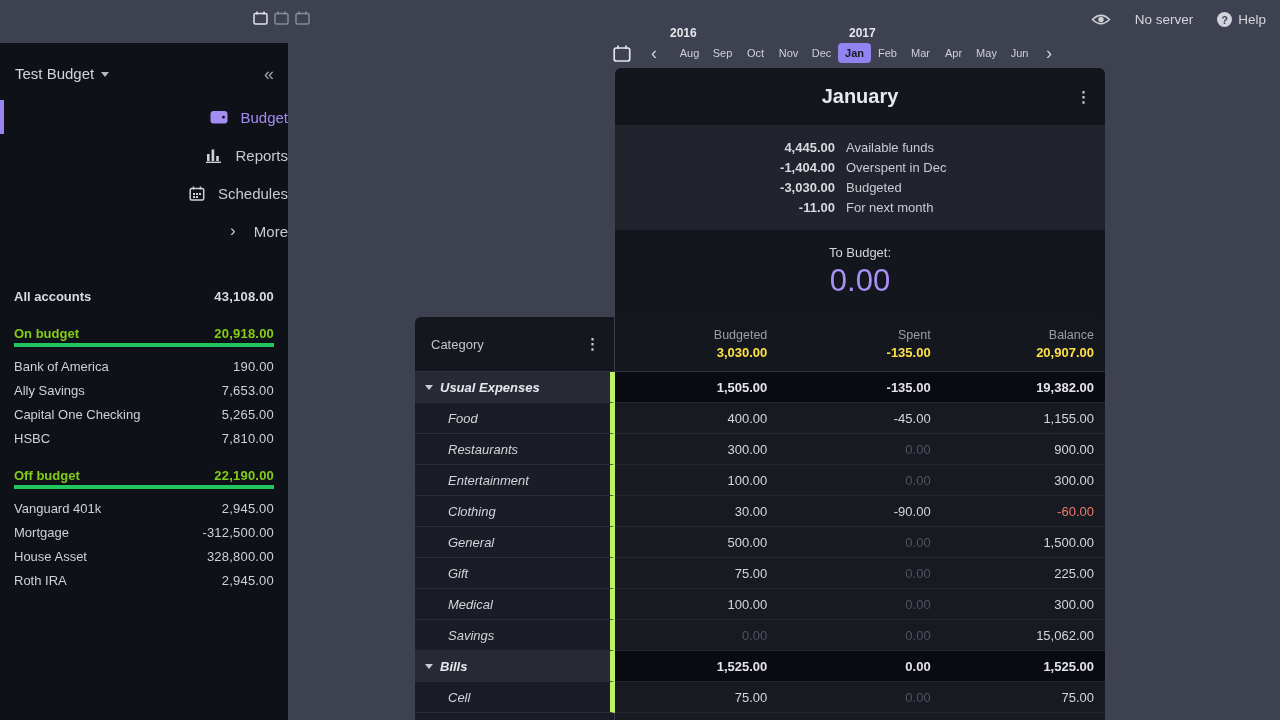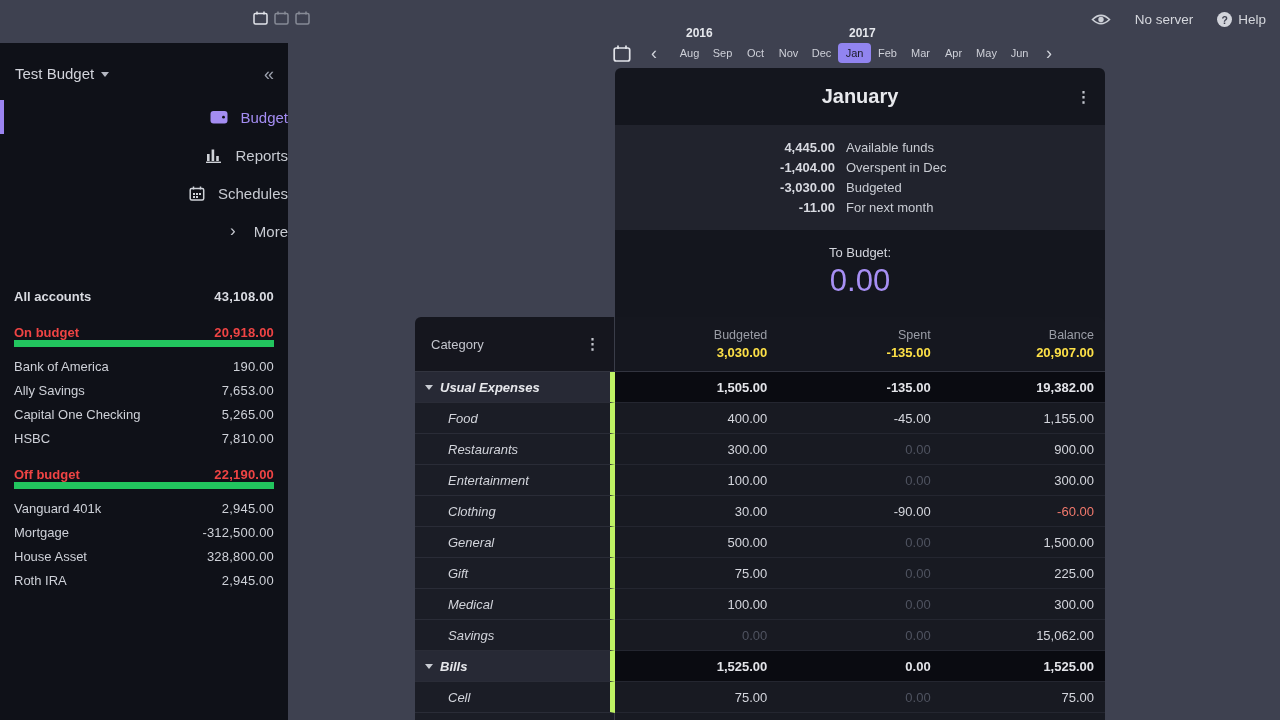--- a/index.html
+++ b/index.html
@@ -42,22 +42,22 @@
   .chev { font-size: 17px; color: #c8cbd2; line-height: 14px; }
 
   .accounts { margin-top: 34px; padding: 0 14px; }
   .acct-row {
     display: flex; justify-content: space-between; align-items: center;
     height: 24px; font-size: 13px; color: #ced1d8; cursor: pointer;
   }
   .acct-row .val { letter-spacing: 0.2px; }
   .acct-total { font-weight: bold; margin-bottom: 15px; color: #dadce2; }
   .acct-group {
-    font-weight: bold; color: #ef4444; height: 23px; margin-top: 16px; margin-bottom: 7px;
-    border-bottom: 7px solid #22c55e;
+    font-weight: bold; color: #84cc16; height: 23px; margin-top: 16px; margin-bottom: 7px;
+    border-bottom: 4px solid #22c55e;
   }
   .add-account {
     position: absolute; left: 14px; bottom: 9px;
     display: flex; align-items: center; gap: 10px;
     font-size: 13.5px; color: #c9ccd3; cursor: pointer;
   }
   .plus-icon { font-size: 18px; font-weight: 300; color: #c9ccd3; line-height: 14px; }
 
   
   .cal-buttons { position: absolute; left: 253px; top: 11px; display: flex; gap: 6px; }
@@ -71,33 +71,33 @@
   .help-btn { display: flex; align-items: center; gap: 6px; cursor: pointer; color: #d5d7dd; }
   .help-circle {
     width: 15px; height: 15px; border-radius: 50%; background: #d2d4db;
     color: #3e4150; font-size: 10.5px; font-weight: bold;
     display: flex; align-items: center; justify-content: center;
   }
 
   
   .monthnav { position: absolute; left: 606px; top: 26px; }
   .mn-years { position: relative; height: 16px; font-size: 12px; font-weight: bold; color: #e5e7ec; }
-  .mn-year-0 { position: absolute; left: 80px; }
+  .mn-year-0 { position: absolute; left: 64px; }
   .mn-year-1 { position: absolute; left: 243px; }
   .mn-row { display: flex; align-items: center; margin-top: 1px; }
   .mn-cal { margin-left: 7px; cursor: pointer; display: flex; }
   .mn-chevron { font-size: 18px; color: #d0d3da; cursor: pointer; line-height: 16px; }
   .mn-chev-left { margin-left: 20px; }
   .mn-chev-right { margin-left: 10px; }
   .mn-months { display: flex; margin-left: 16px; }
   .month-cell {
     width: 33px; height: 20px; line-height: 20px; text-align: center;
     font-size: 11px; color: #ced0d8; border-radius: 4px; cursor: pointer;
   }
-  .month-cell.selected { background: #9184f0; color: #191a26; font-weight: normal; }
+  .month-cell.selected { background: #9184f0; color: #191a26; font-weight: bold; }
 
   
   .panel {
     position: absolute; left: 615px; top: 68px; width: 490px;
     border-radius: 6px; overflow: hidden;
   }
   .panel-header {
     height: 57px; background: #14161e; position: relative;
     display: flex; align-items: center; justify-content: center;
   }

